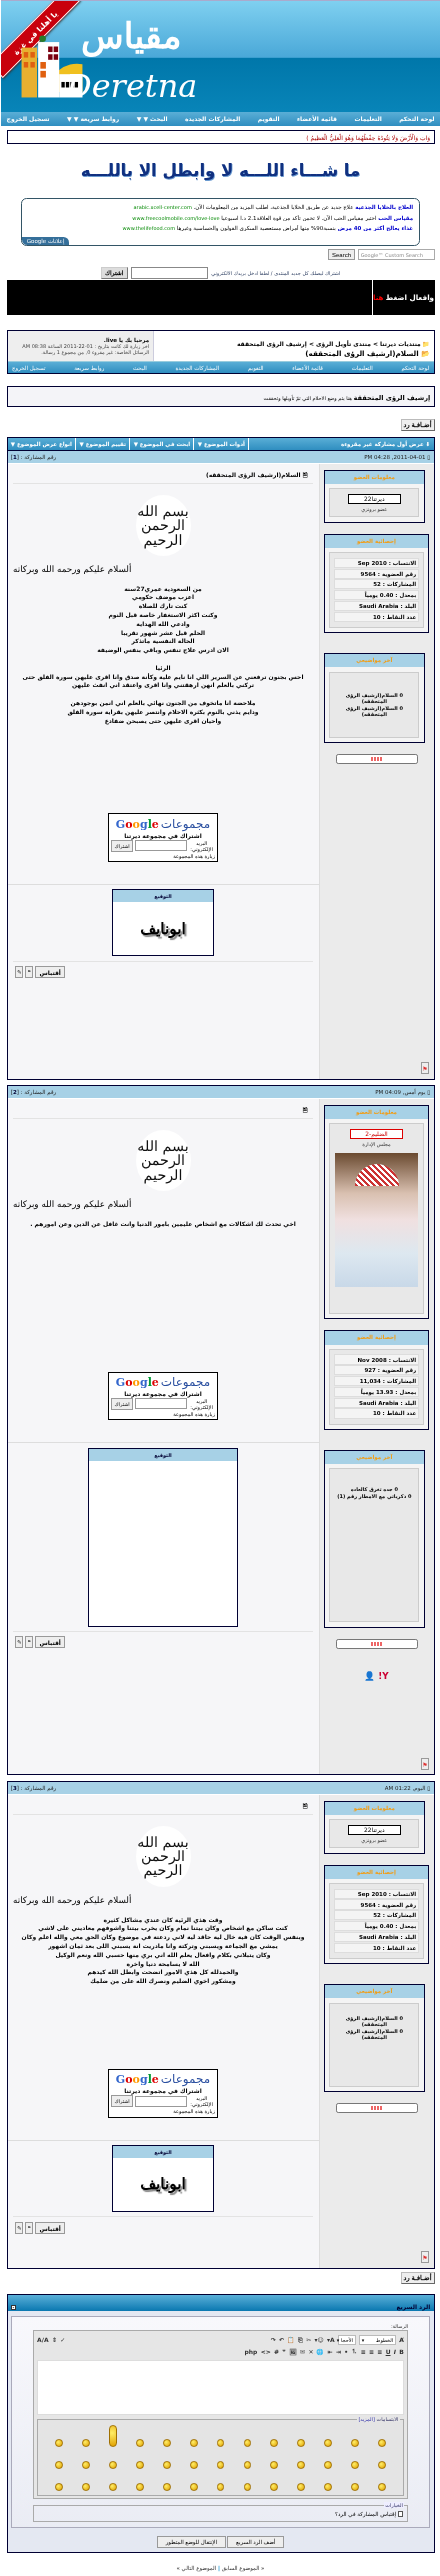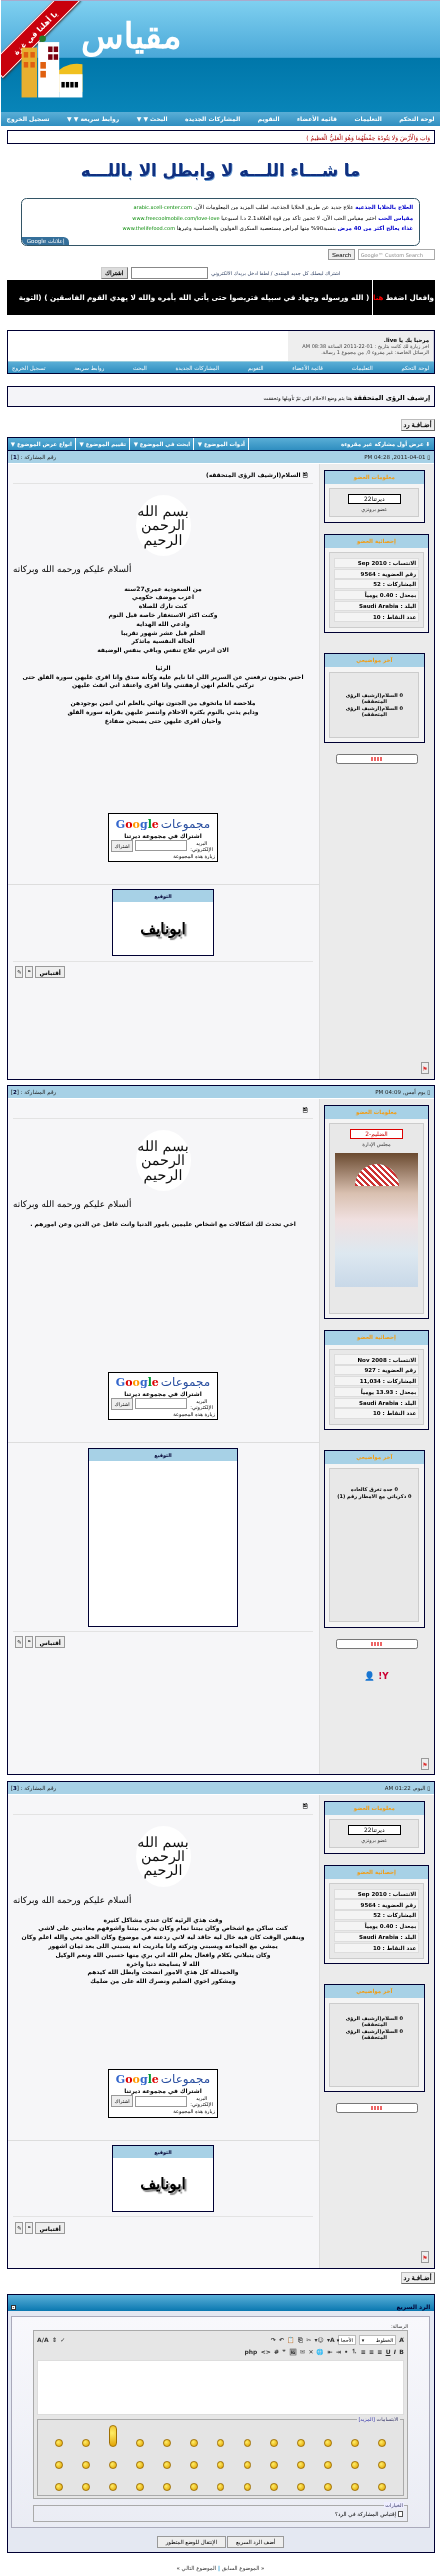--- a/index.html
+++ b/index.html
@@ -136,20 +136,21 @@
         <rect x="44" y="72" width="10" height="12" fill="#e06010"></rect>
       <rect x="78" y="78" width="42" height="42" fill="#fff"></rect>
       <rect x="82" y="92" width="6" height="10" fill="#000"></rect>
         <rect x="90" y="92" width="6" height="10" fill="#000"></rect>
         <rect x="98" y="92" width="6" height="10" fill="#000"></rect>
         <rect x="106" y="92" width="6" height="10" fill="#000"></rect>
       <circle cx="48" cy="14" r="6" fill="#2a7a2a"></circle>
     </svg>
   </div>
   <div class="logo-ar">مقياس</div>
+  <div class="logo-en">Deretna</div>
   <div class="topnav">
     <span>لوحة التحكم</span>
     <span>التعليمات</span>
     <span>قائمة الأعضاء</span>
     <span>التقويم</span>
     <span>المشاركات الجديدة</span>
     <span>البحث ▼ ▼</span>
     <span>روابط سريعة ▼ ▼</span>
     <span>تسجيل الخروج</span>
   </div>
@@ -175,25 +176,28 @@
   <span>اشتراك ليصلك كل جديد المنتدى / لطفا ادخل بريدك الالكتروني</span>
   <input style="">
   <button>اشتراك</button>
 </div>
 
 <div class="vote-bar">
   <div class="vote-left">
       <span>وافعال اضغط</span>
       <span class="red">هنا</span>
     </div>
-  <div class="vote-right">( الله ورسوله وجهاد في سبيله فتربصوا حتى يأتي الله بأمره والله لا يهدي القوم الفاسقين ) (التوبة</div>
 </div>
 
 <div class="navbar-box">
   <div class="nb-top">
+    <div class="nb-crumb">
+      <div><span>📁</span> <b>منتديات ديرتنا &gt; منتدى تأويل الرؤى &gt; إرشيف الرؤى المتحققة</b></div>
+      <div class="title"><span>📂</span> <span>السلام(ارشيف الرؤى المتحققه)</span></div>
+    </div>
     <div class="nb-welcome">
       <b>مرحبا بك يا live.</b>
       <div>اخر زيارة لك كانت بتاريخ : 01-22-2011 الساعة 08:38 AM</div>
       <div>الرسائل الخاصة: غير مقروء 0, من مجموع 1 رسالة.</div>
     </div>
   </div>
   <div class="nb-links">
     <span>لوحة التحكم</span>
     <span>التعليمات</span>
     <span>قائمة الأعضاء</span>

